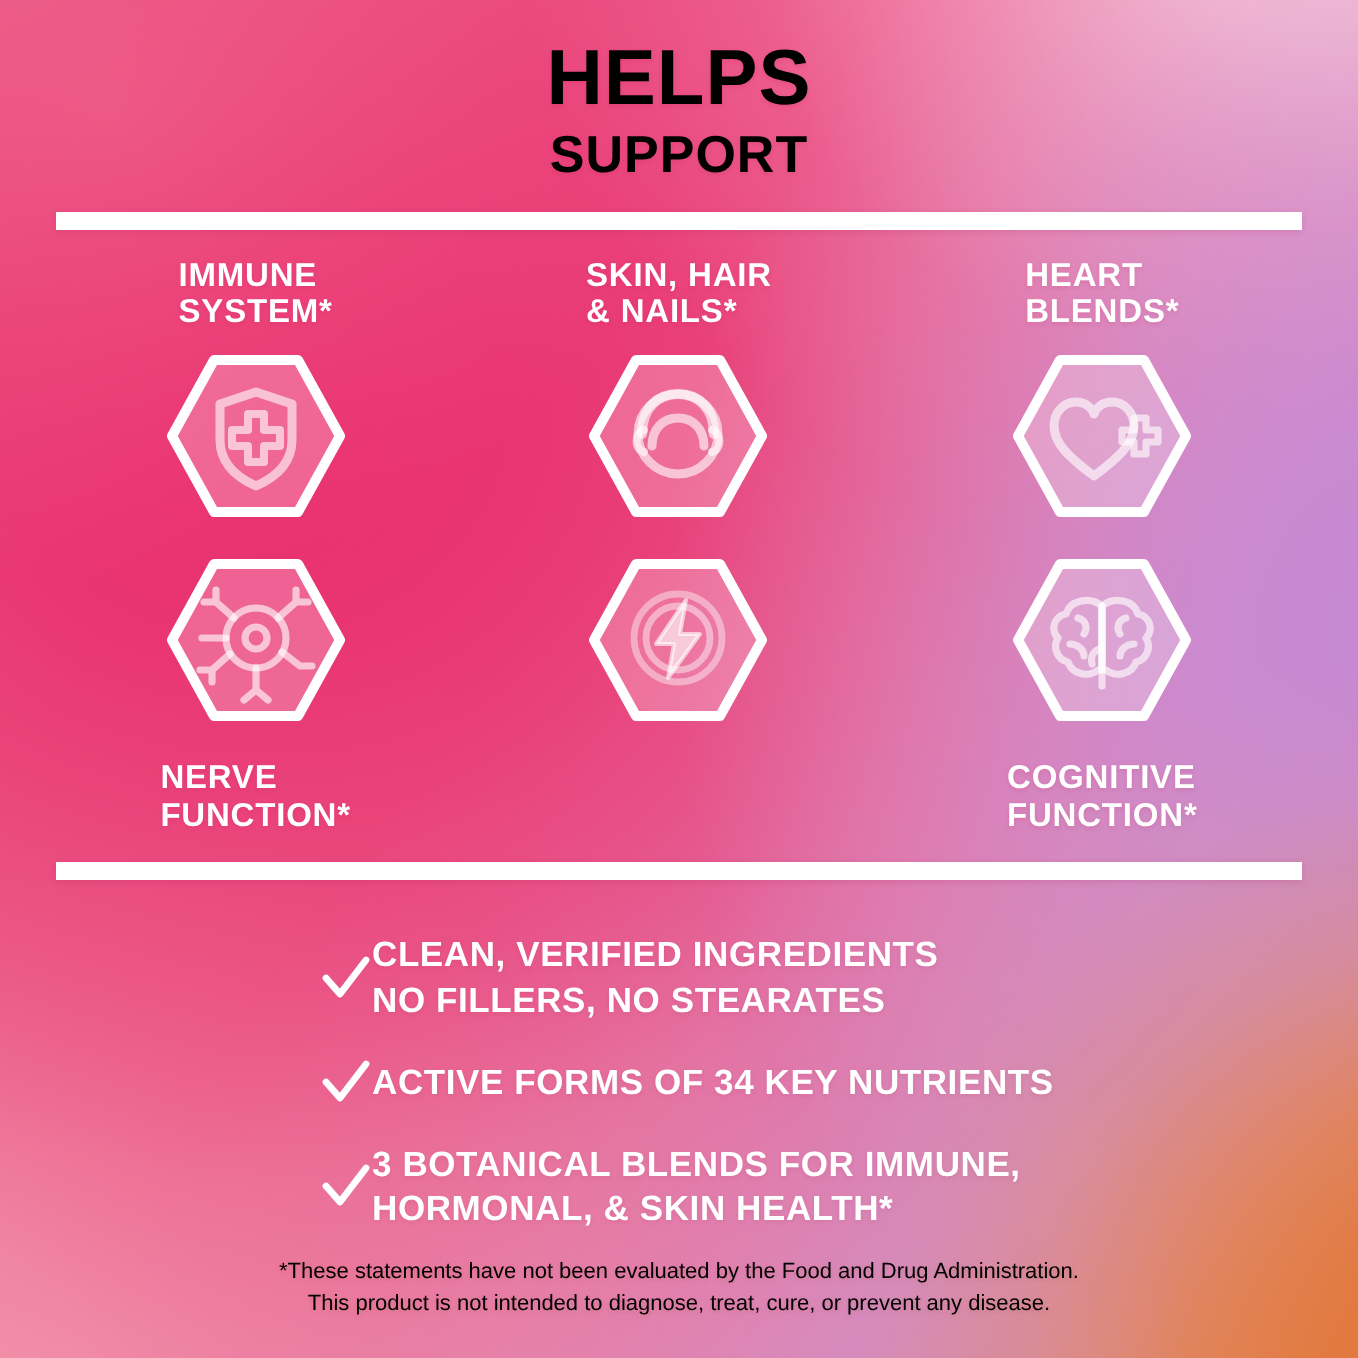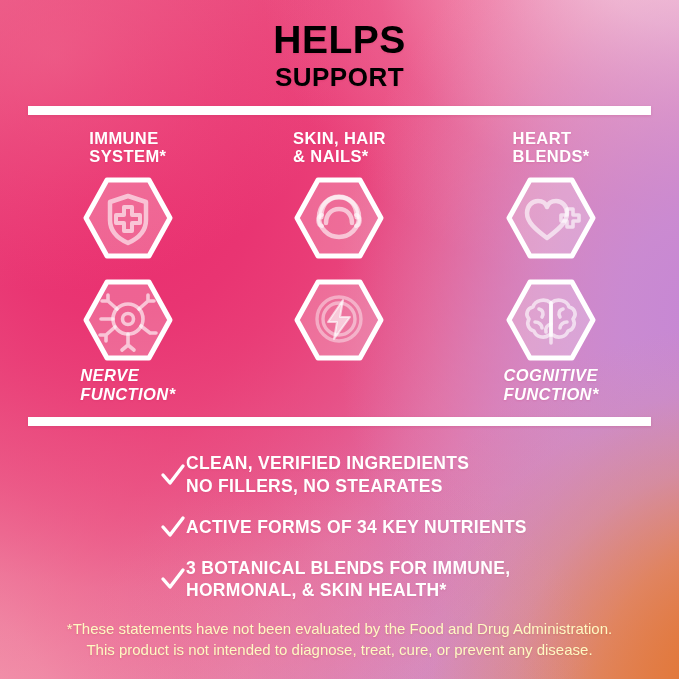--- a/index.html
+++ b/index.html
@@ -95,21 +95,21 @@
     white-space: pre-line;
   }
   .hex-wrap {
     width: 92px;
     height: 86px;
     position: relative;
   }
   .hex-wrap svg { display: block; }
 
   .benefit-row-1 .hex-wrap { margin-top: 9px; }
-  .benefit-row-2 .benefit-label { margin-top: 3px; font-style: italic; }
+  .benefit-row-2 .benefit-label { margin-top: 17px; }
 
   
   .checklist {
     padding: 26px 0 0 0;
     display: flex;
     flex-direction: column;
     gap: 17px;
     align-items: flex-start;
     margin-left: 160px;
   }
@@ -132,22 +132,22 @@
     text-shadow: 0 1px 2px rgba(180,60,90,0.14);
   }
 
   
   .disclaimer {
     position: absolute;
     left: 0;
     right: 0;
     bottom: 18px;
     text-align: center;
-    color: #fef9c3;
-    font-size: 15px;
+    color: #000000;
+    font-size: 11px;
     line-height: 1.45;
     white-space: pre-line;
     text-shadow: 0 1px 2px rgba(170,70,50,0.22);
   }
 </style>
 </head>
 <body>
 
 <div id="bg-base"></div>
 <div id="bg-soft"></div>

